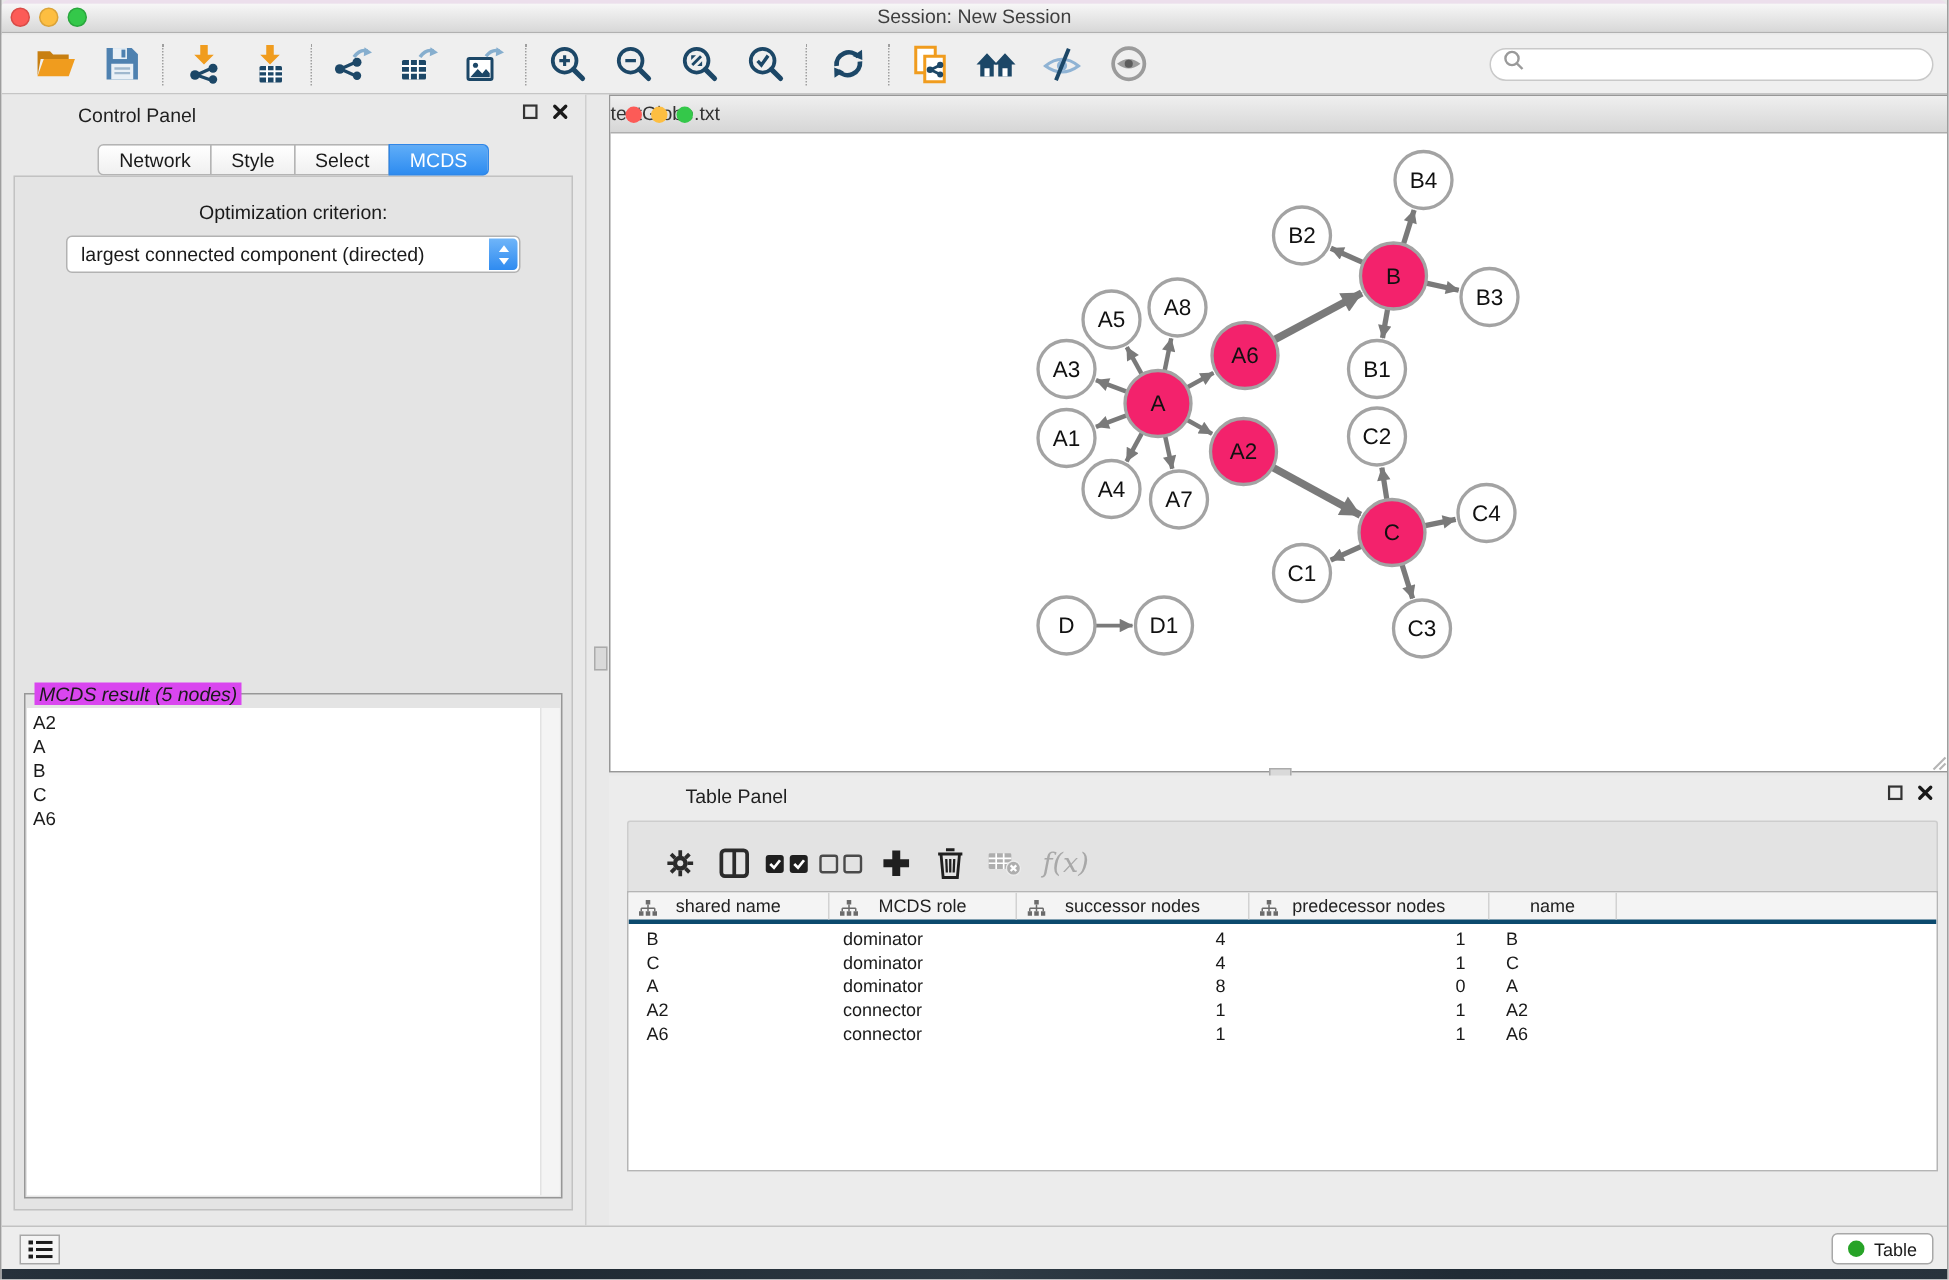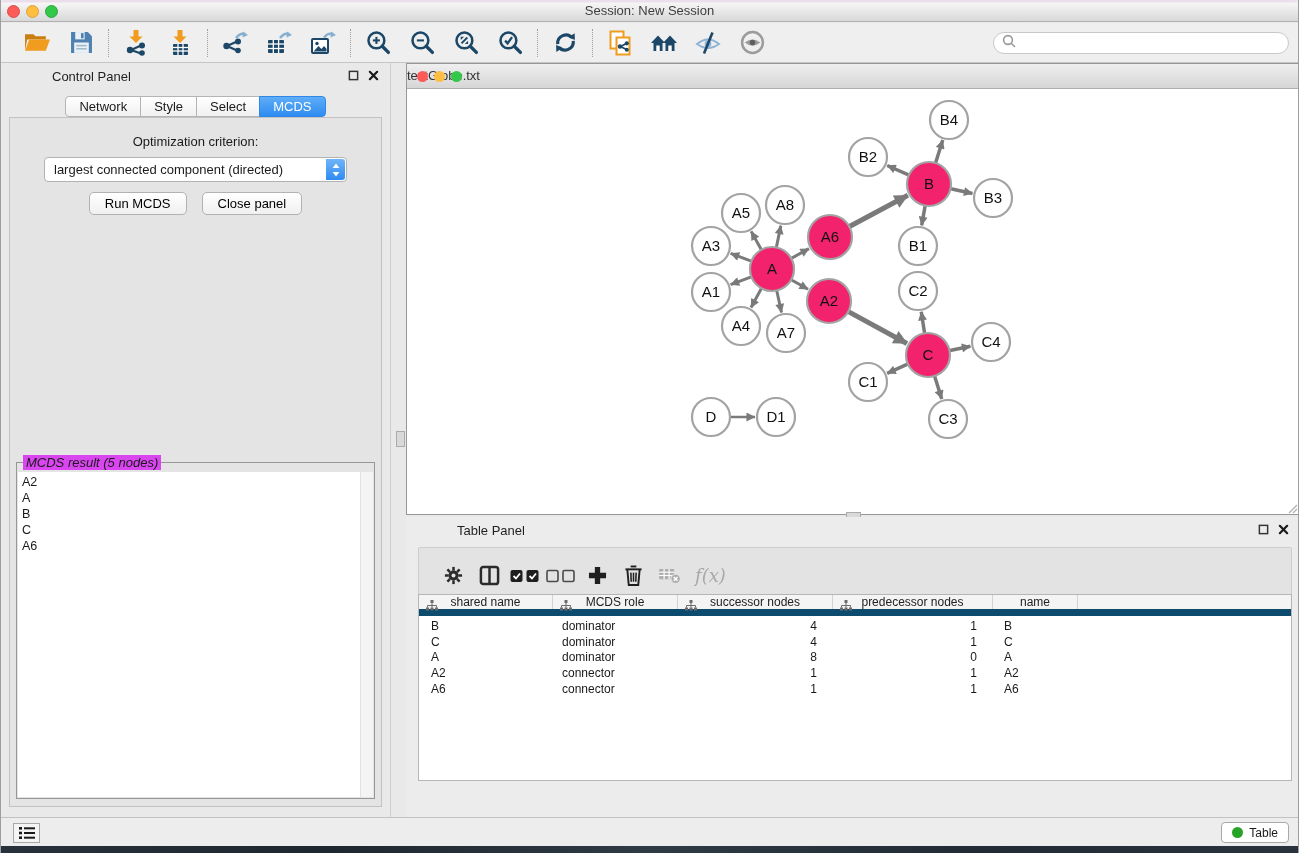--- a/index.html
+++ b/index.html
@@ -69,21 +69,21 @@
   .handle-v { position:absolute; left:395px; top:431px; width:9px; height:16px; background:#d9d9d9; border:1px solid #ababab; }
   .handle-h { position:absolute; left:845px; top:512px; width:15px; height:7px; background:#d9d9d9; border:1px solid #ababab; }
   
   #table-panel { position:absolute; left:405px; top:517px; width:894px; height:300px; background:#ececec; }
   #tp-toolbar { position:absolute; left:12px; right:8px; top:30px; height:57px; background:#e3e3e3;
     border:1px solid #cdcdcd; border-radius:2px; display:flex; align-items:center; gap:0; padding-left:16px; }
   #tp-toolbar .ticon { width:36px; height:30px; }
   #tp-toolbar .fx { font-family:"DejaVu Serif", serif; font-style:italic; font-size:18px; color:#a8a8a8; padding-left:8px; }
   #data-table { position:absolute; left:12px; right:8px; top:77px; height:187px; background:#fff; border:1px solid #b5b5b5; overflow:hidden; }
   .thead, .trow { display:grid; grid-template-columns:133px 125px 155px 160px 85px 1fr; }
-  .thead { height:21px; background:#f4f4f4; border-bottom:7px solid #0c4a6e; }
+  .thead { height:21px; background:#f4f4f4; border-bottom:3px solid #0c4a6e; }
   .hcell { position:relative; display:flex; align-items:center; justify-content:center; font-size:12px; color:#222; }
   .hcell + .hcell { border-left:1px solid #d2d2d2; }
   .hcell .tree { position:absolute; left:7px; top:5px; }
   .trow { height:15.7px; align-items:center; font-size:12px; }
   .tcell { line-height:15.7px; white-space:nowrap; overflow:hidden; }
   .tcell.c0 { padding-left:12px; }
   .tcell.c1 { padding-left:10px; }
   .tcell.c2, .tcell.c3 { text-align:right; padding-right:15px; }
   .tcell.c4 { padding-left:12px; }
   #tbody { padding-top:3px; }
@@ -310,24 +310,20 @@
   <div id="cp-box">
     <div id="opt-label">Optimization criterion:</div>
     <div id="criterion">
       <span>largest connected component (directed)</span>
       <span class="stepper">
         <svg viewBox="0 0 10 16" width="10" height="16">
             <path d="M5 1.5 L8.4 6 H1.6 Z" fill="#fff"></path>
             <path d="M5 14.5 L1.6 10 H8.4 Z" fill="#fff"></path>
           </svg>
       </span>
-    </div>
-    <div id="cp-buttons">
-      <button class="mac-btn">Run MCDS</button>
-      <button class="mac-btn">Close panel</button>
     </div>
     <div id="result-box">
       <span id="result-legend">MCDS result (5 nodes)</span>
       <div id="result-list">
         <div id="result-items">
             <div class="list-item">A2</div>
             <div class="list-item">A</div>
             <div class="list-item">B</div>
             <div class="list-item">C</div>
             <div class="list-item">A6</div>

